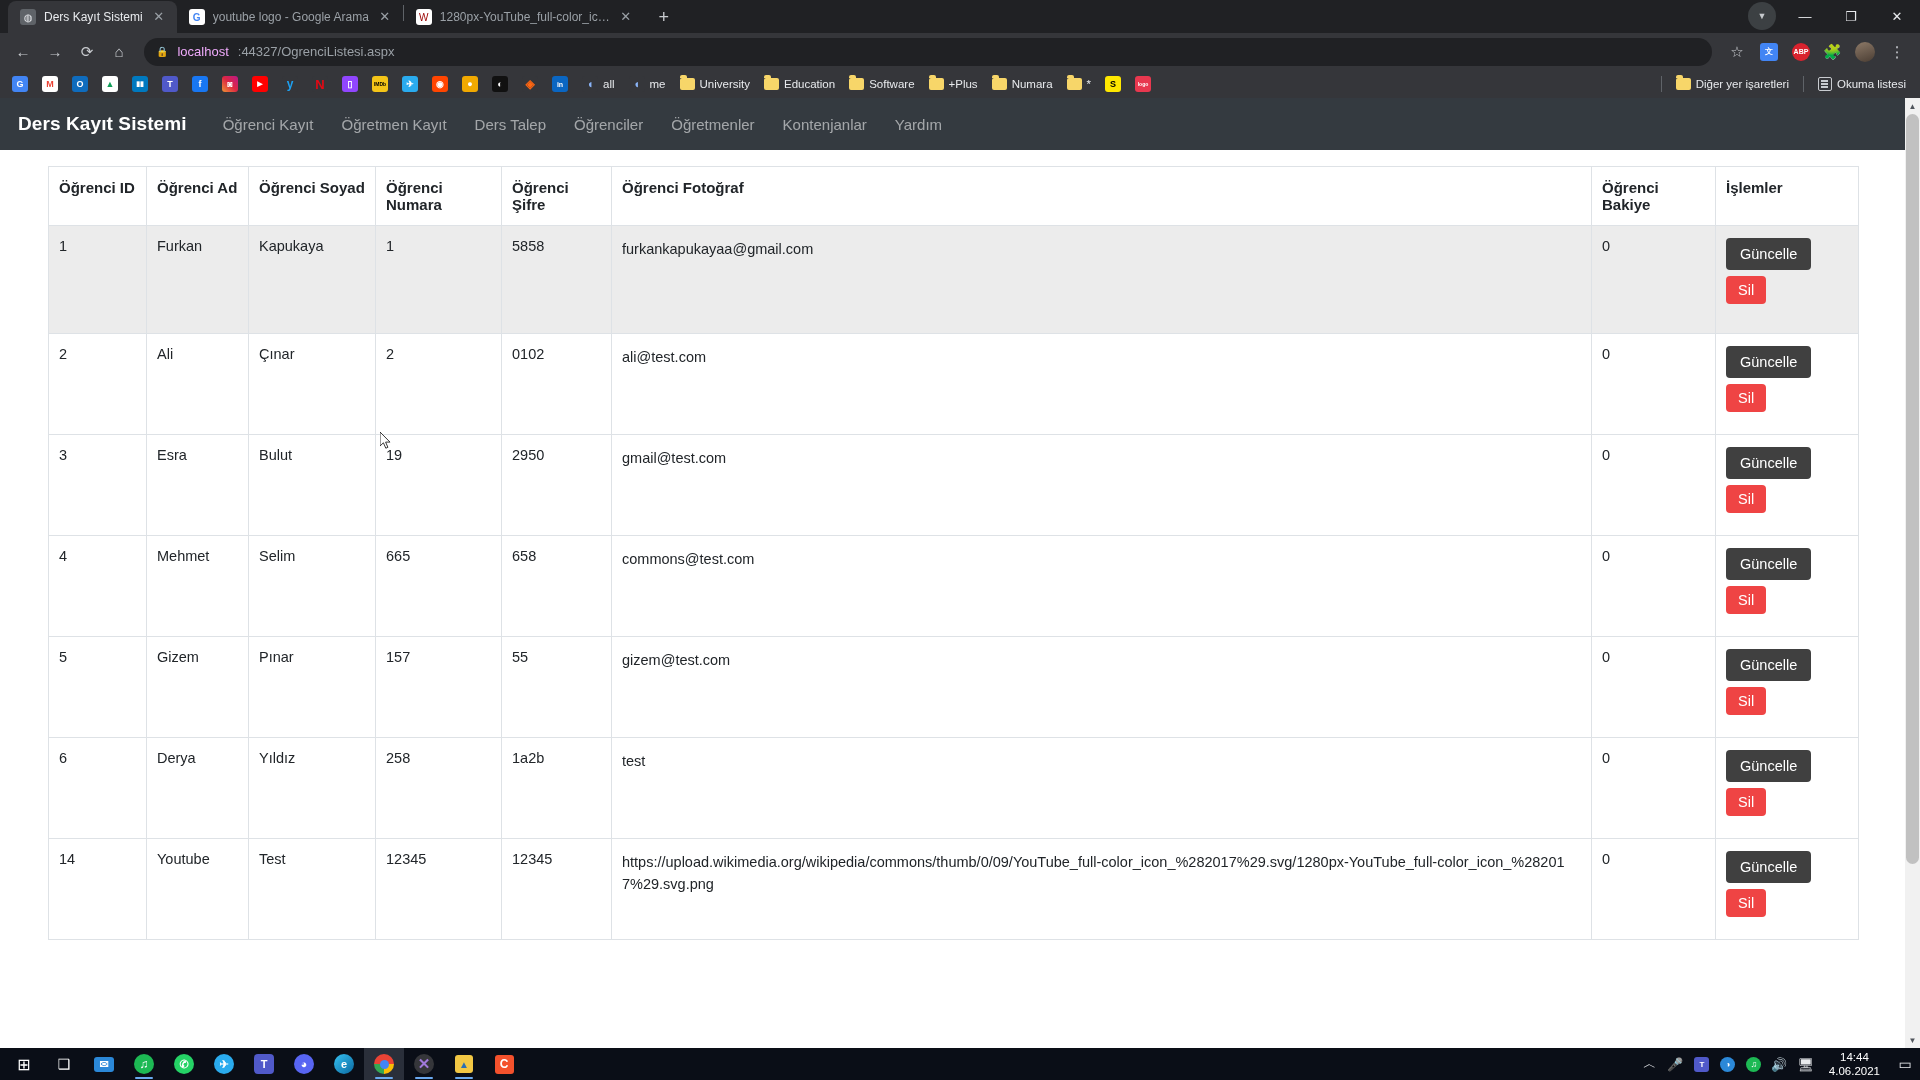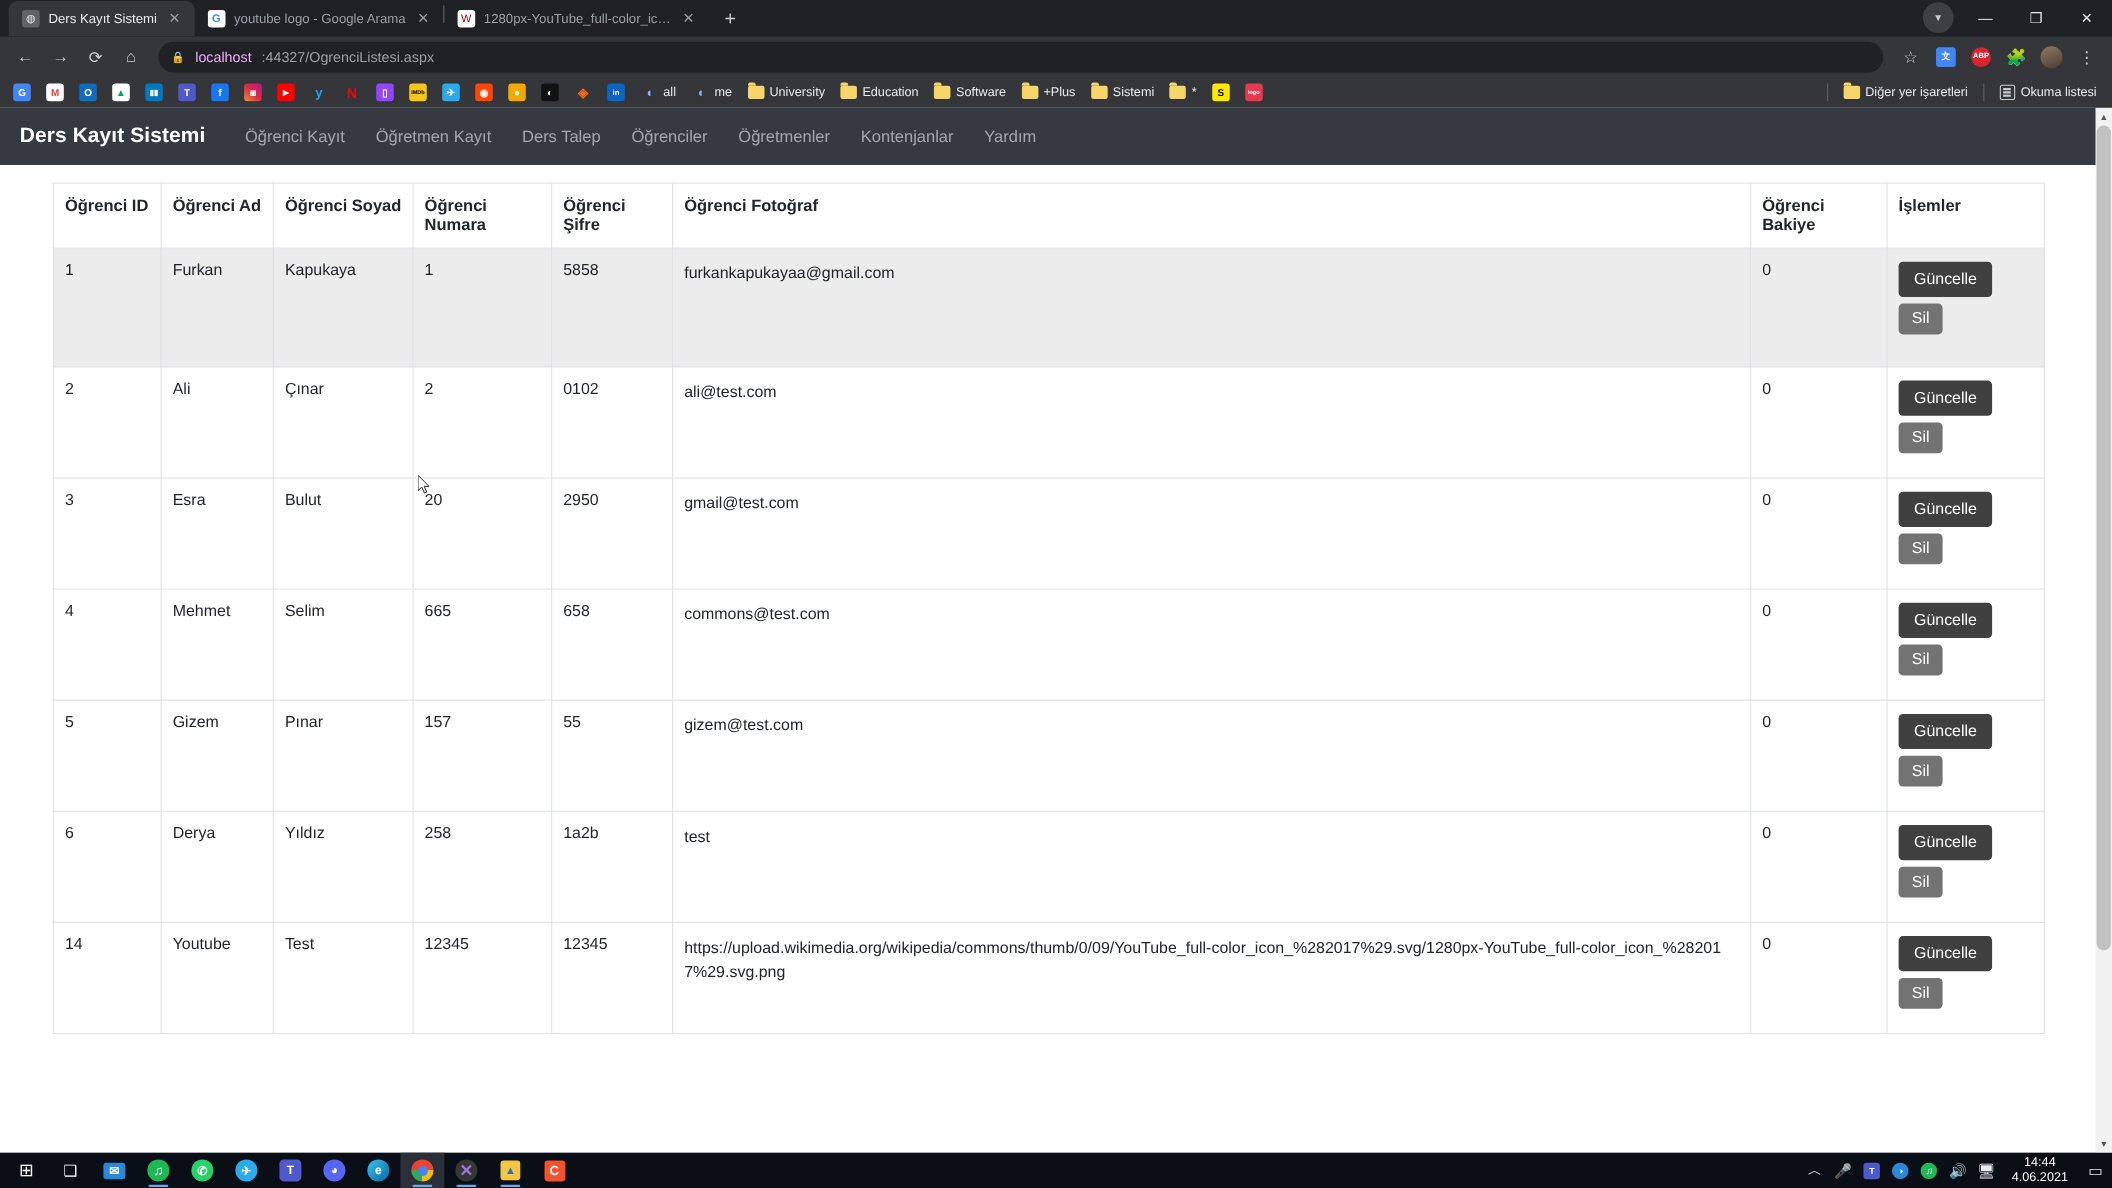--- a/index.html
+++ b/index.html
@@ -70,21 +70,21 @@
   .w-ad { width: 102px; margin-top: 25px; }
   .w-soyad { width: 127px; }
   .w-num { width: 126px; }
   .w-sifre { width: 110px; }
   .w-foto { width: 980px; }
   .w-bakiye { width: 124px; }
   .w-islem { width: 143px; }
   td.foto { word-break: break-all; line-height: 1.55; }
   .btn { display: inline-block; border: none; border-radius: 4px; color: #fff; font-family: inherit; cursor: pointer; }
   .btn-guncelle { background: #404040; font-size: 14.5px; padding: 8px 14px; }
-  .btn-sil { background: #737373; font-size: 14.5px; padding: 6px 12px; margin-top: 6px; margin-left: 0; }
+  .btn-sil { background: #ef4444; font-size: 14.5px; padding: 6px 12px; margin-top: 6px; margin-left: 0; }
   .cellbtns { display: flex; flex-direction: column; align-items: flex-start; }
 
   .cursor { position: absolute; left: 380px; top: 334px; width: 12px; height: 18px; pointer-events:none; }
 
   .vscrollbar { position: absolute; right: 0; top: 0; width: 15px; height: 950px; background: #f1f1f1; }
   .vthumb { position: absolute; right: 1px; top: 16px; width: 13px; height: 750px; background: #c1c1c1; border-radius: 7px; }
   .vs-arrow { position:absolute; left:0; width:15px; height:16px; display:flex; align-items:center; justify-content:center; font-size:8px; color:#50555c; }
 
   
   .taskbar { height: 32px; background: #0a0e17; display: flex; align-items: center; padding: 0 4px; position: relative; }
@@ -234,21 +234,21 @@
     <div class="bm">
         <span class="folder"></span>
         <span>Software</span>
       </div>
     <div class="bm">
         <span class="folder"></span>
         <span>+Plus</span>
       </div>
     <div class="bm">
         <span class="folder"></span>
-        <span>Sistemi</span>
+        <span>Numara</span>
       </div>
     <div class="bm">
         <span class="folder"></span>
         <span>*</span>
       </div>
     <div class="bm">
         <span class="ic" style="background:#ffe800;color:#000;">S</span>
       </div>
     <div class="bm">
         <span class="ic" style="background:#e8384f;font-size:5px;">logo</span>
@@ -326,21 +326,21 @@
                 <button class="btn btn-guncelle">Güncelle</button>
                 <button class="btn btn-sil">Sil</button>
               </div>
             </td>
           </tr>
 
           <tr style="height:101px;">
             <td>3</td>
             <td>Esra</td>
             <td>Bulut</td>
-            <td>20</td>
+            <td>19</td>
             <td>2950</td>
             <td class="foto">gmail@test.com</td>
             <td>0</td>
             <td>
               <div class="cellbtns">
                 <button class="btn btn-guncelle">Güncelle</button>
                 <button class="btn btn-sil">Sil</button>
               </div>
             </td>
           </tr>

